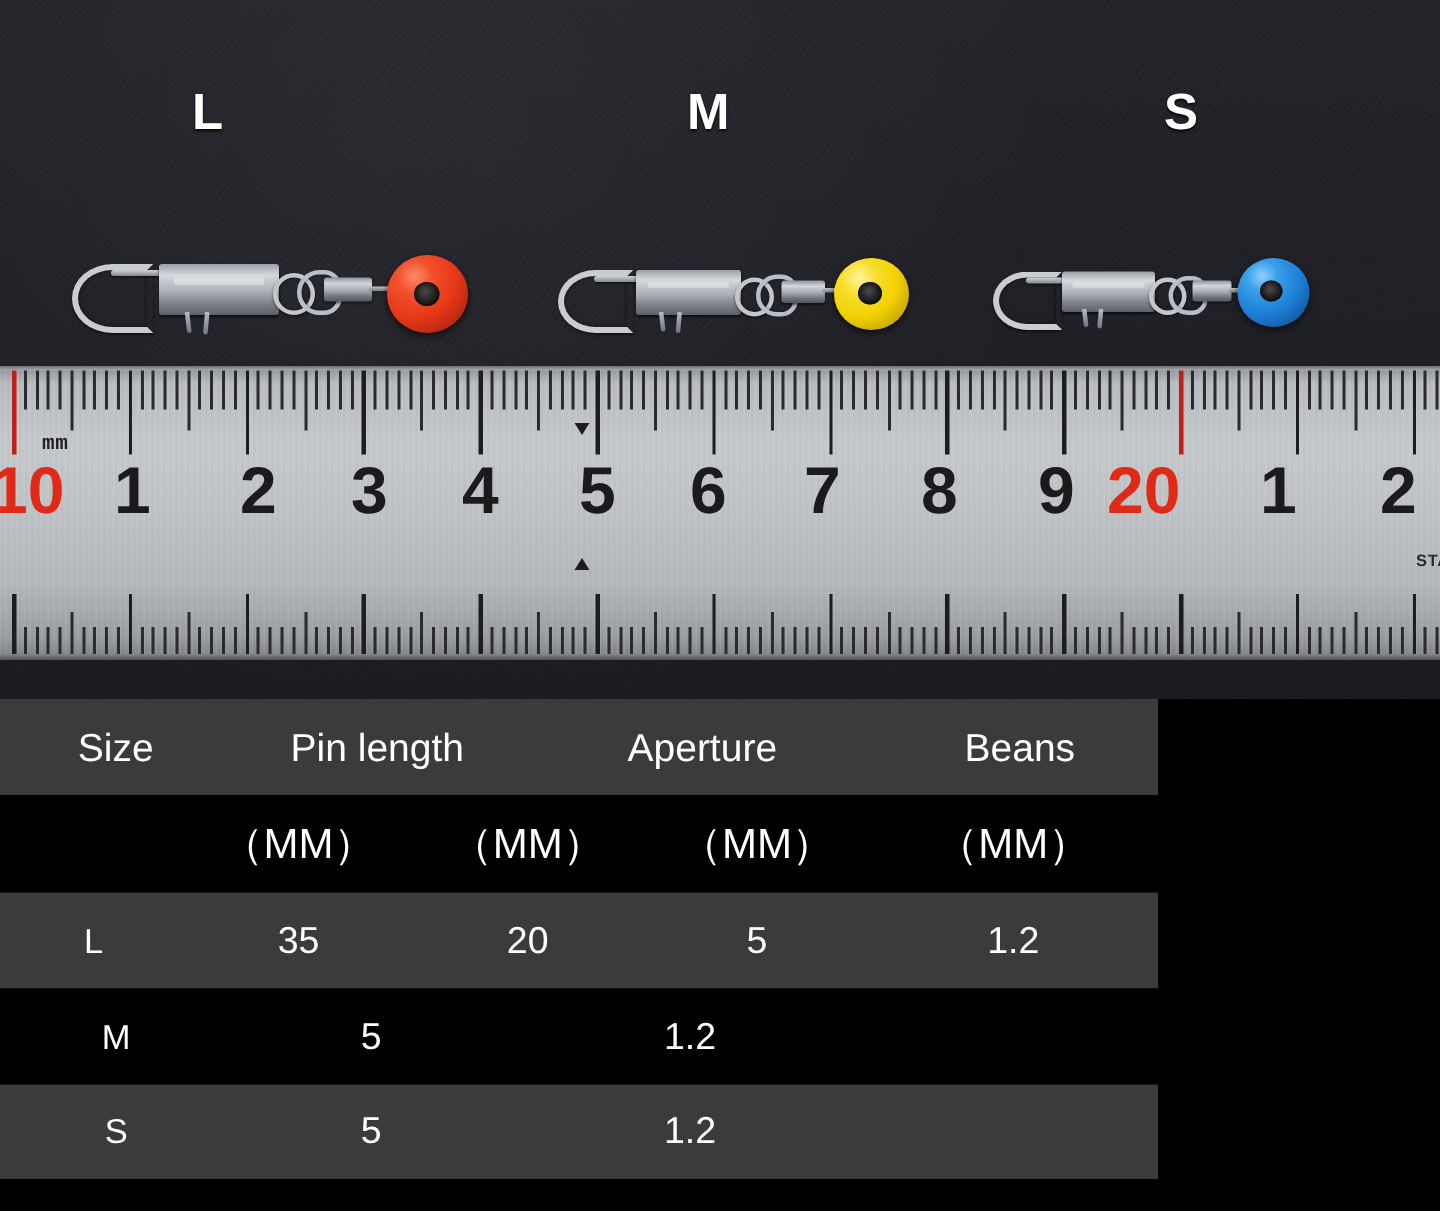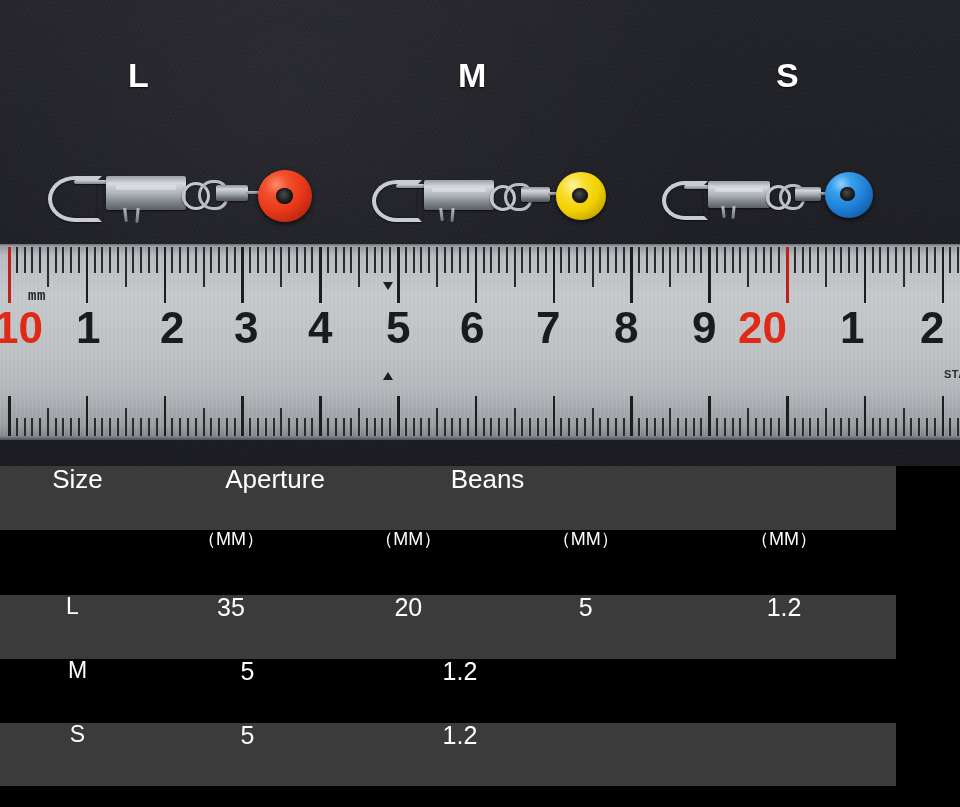--- a/index.html
+++ b/index.html
@@ -207,40 +207,41 @@
   .spec-table {
     position: absolute;
     left: 0;
     top: 466px;
     width: 960px;
     height: 341px;
     background: #000;
   }
   .srow {
     display: flex;
-    width: 896px;
+    width: 772px;
+    align-items: center;
     box-sizing: border-box;
   }
   .srow.shaded { background: #3b3b3b; }
   .srow.dark { background: #000000; }
   .scell {
     color: #ffffff;
     text-align: center;
     font-size: 25px;
     line-height: 1;
     font-family: "Liberation Sans", sans-serif;
     box-sizing: border-box;
   }
   .scell.c0 { width: 155px; }
   .scell.c1 { width: 185px; }
   .scell.c2 { width: 195px; }
   .scell.c3 { width: 185px; }
   .scell.c4 { width: 240px; }
   .srow.header .scell { font-size: 26px; }
-  .srow.units .scell { font-size: 18px; letter-spacing: 0px; }
+  .srow.units .scell { font-size: 28px; letter-spacing: 0px; }
   .srow.data .scell.c0 { font-size: 23px; }
 </style>
 </head>
 <body>
 
 <div id="page">
 
   <div class="photo">
     <div class="photo-grain"></div>
 
@@ -573,20 +574,21 @@
     <div class="rnum" style="left:692px; top:62px;">9</div>
     <div class="rnum red" style="left:738px; top:62px;">20</div>
     <div class="rnum" style="left:840px; top:62px;">1</div>
     <div class="rnum" style="left:920px; top:62px;">2</div>
   </div>
 
   <div class="spec-table">
 
     <div class="srow header shaded" style="height:64px;">
       <div class="scell c0">Size</div>
+      <div class="scell c2">Pin length</div>
       <div class="scell c4">Aperture</div>
       <div class="scell c3">Beans</div>
     </div>
 
     <div class="srow units dark" style="height:65px;">
       <div class="scell c0"></div>
       <div class="scell c1">（MM）</div>
       <div class="scell c2">（MM）</div>
       <div class="scell c3">（MM）</div>
       <div class="scell c4">（MM）</div>

